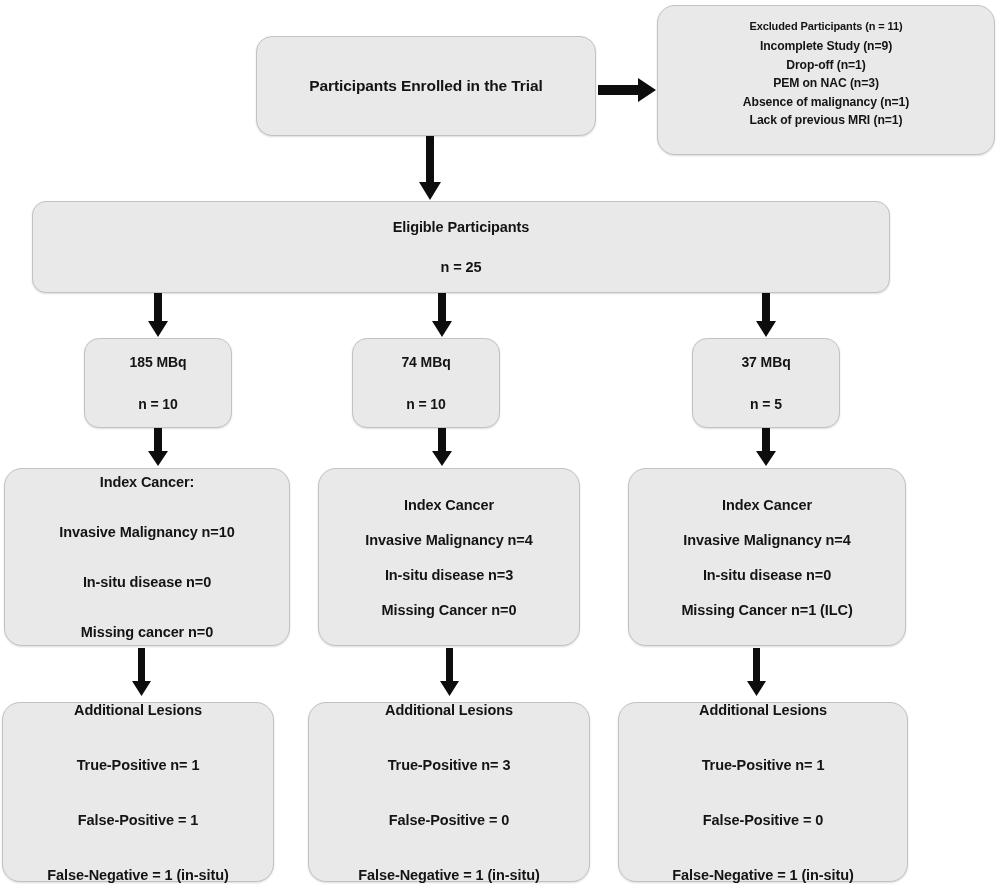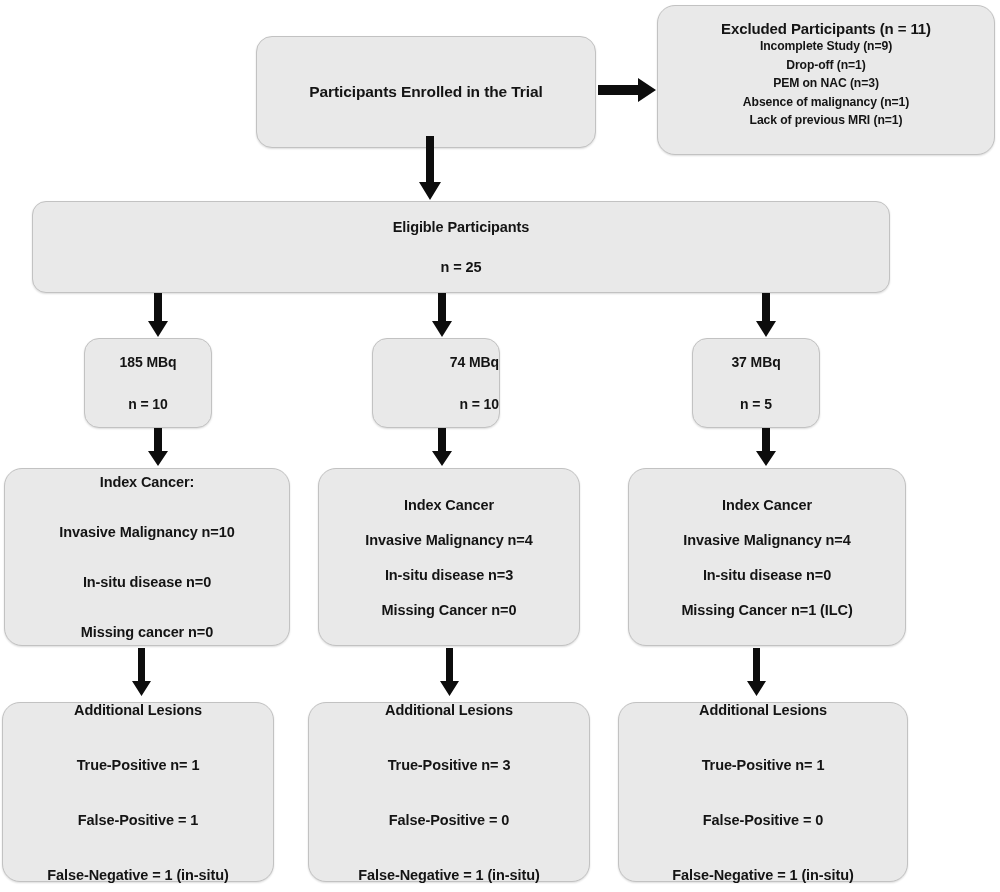--- a/index.html
+++ b/index.html
@@ -38,67 +38,68 @@
   .node .line {
     display: block;
     width: 100%;
     white-space: nowrap;
   }
   
   #node-enrolled {
     left: 256px;
     top: 36px;
     width: 340px;
-    height: 112px;
+    height: 100px;
     border-radius: 16px;
     font-size: 15.5px;
   }
   #node-enrolled .line + .line { margin-top: 26px; }
 
   
   #node-excluded {
     left: 657px;
     top: 5px;
     width: 338px;
     height: 150px;
     border-radius: 18px;
     padding: 6px 8px 8px 8px;
     justify-content: flex-start;
   }
   #node-excluded .hd {
-    font-size: 15px;
+    font-size: 11px;
     margin-top: 8px;
+    margin-bottom: 5px;
   }
   #node-excluded .sub {
     font-size: 12.2px;
     line-height: 1.52;
   }
 
   
   #node-eligible {
     left: 32px;
     top: 201px;
     width: 858px;
     height: 92px;
     border-radius: 14px;
     font-size: 14.5px;
   }
   #node-eligible .line + .line { margin-top: 24px; }
 
   
   .dose {
     top: 338px;
-    width: 128px;
+    width: 148px;
     height: 90px;
     border-radius: 15px;
     font-size: 14px;
   }
   .dose .line + .line { margin-top: 26px; }
   #node-dose-0 { left: 84px; }
-  #node-dose-1 { left: 372px; text-align: right; }
+  #node-dose-1 { left: 352px; }
   #node-dose-2 { left: 692px; }
 
   
   .index {
     top: 468px;
     height: 178px;
     border-radius: 18px;
     font-size: 14.5px;
   }
   .index .line + .line { margin-top: 19px; }

